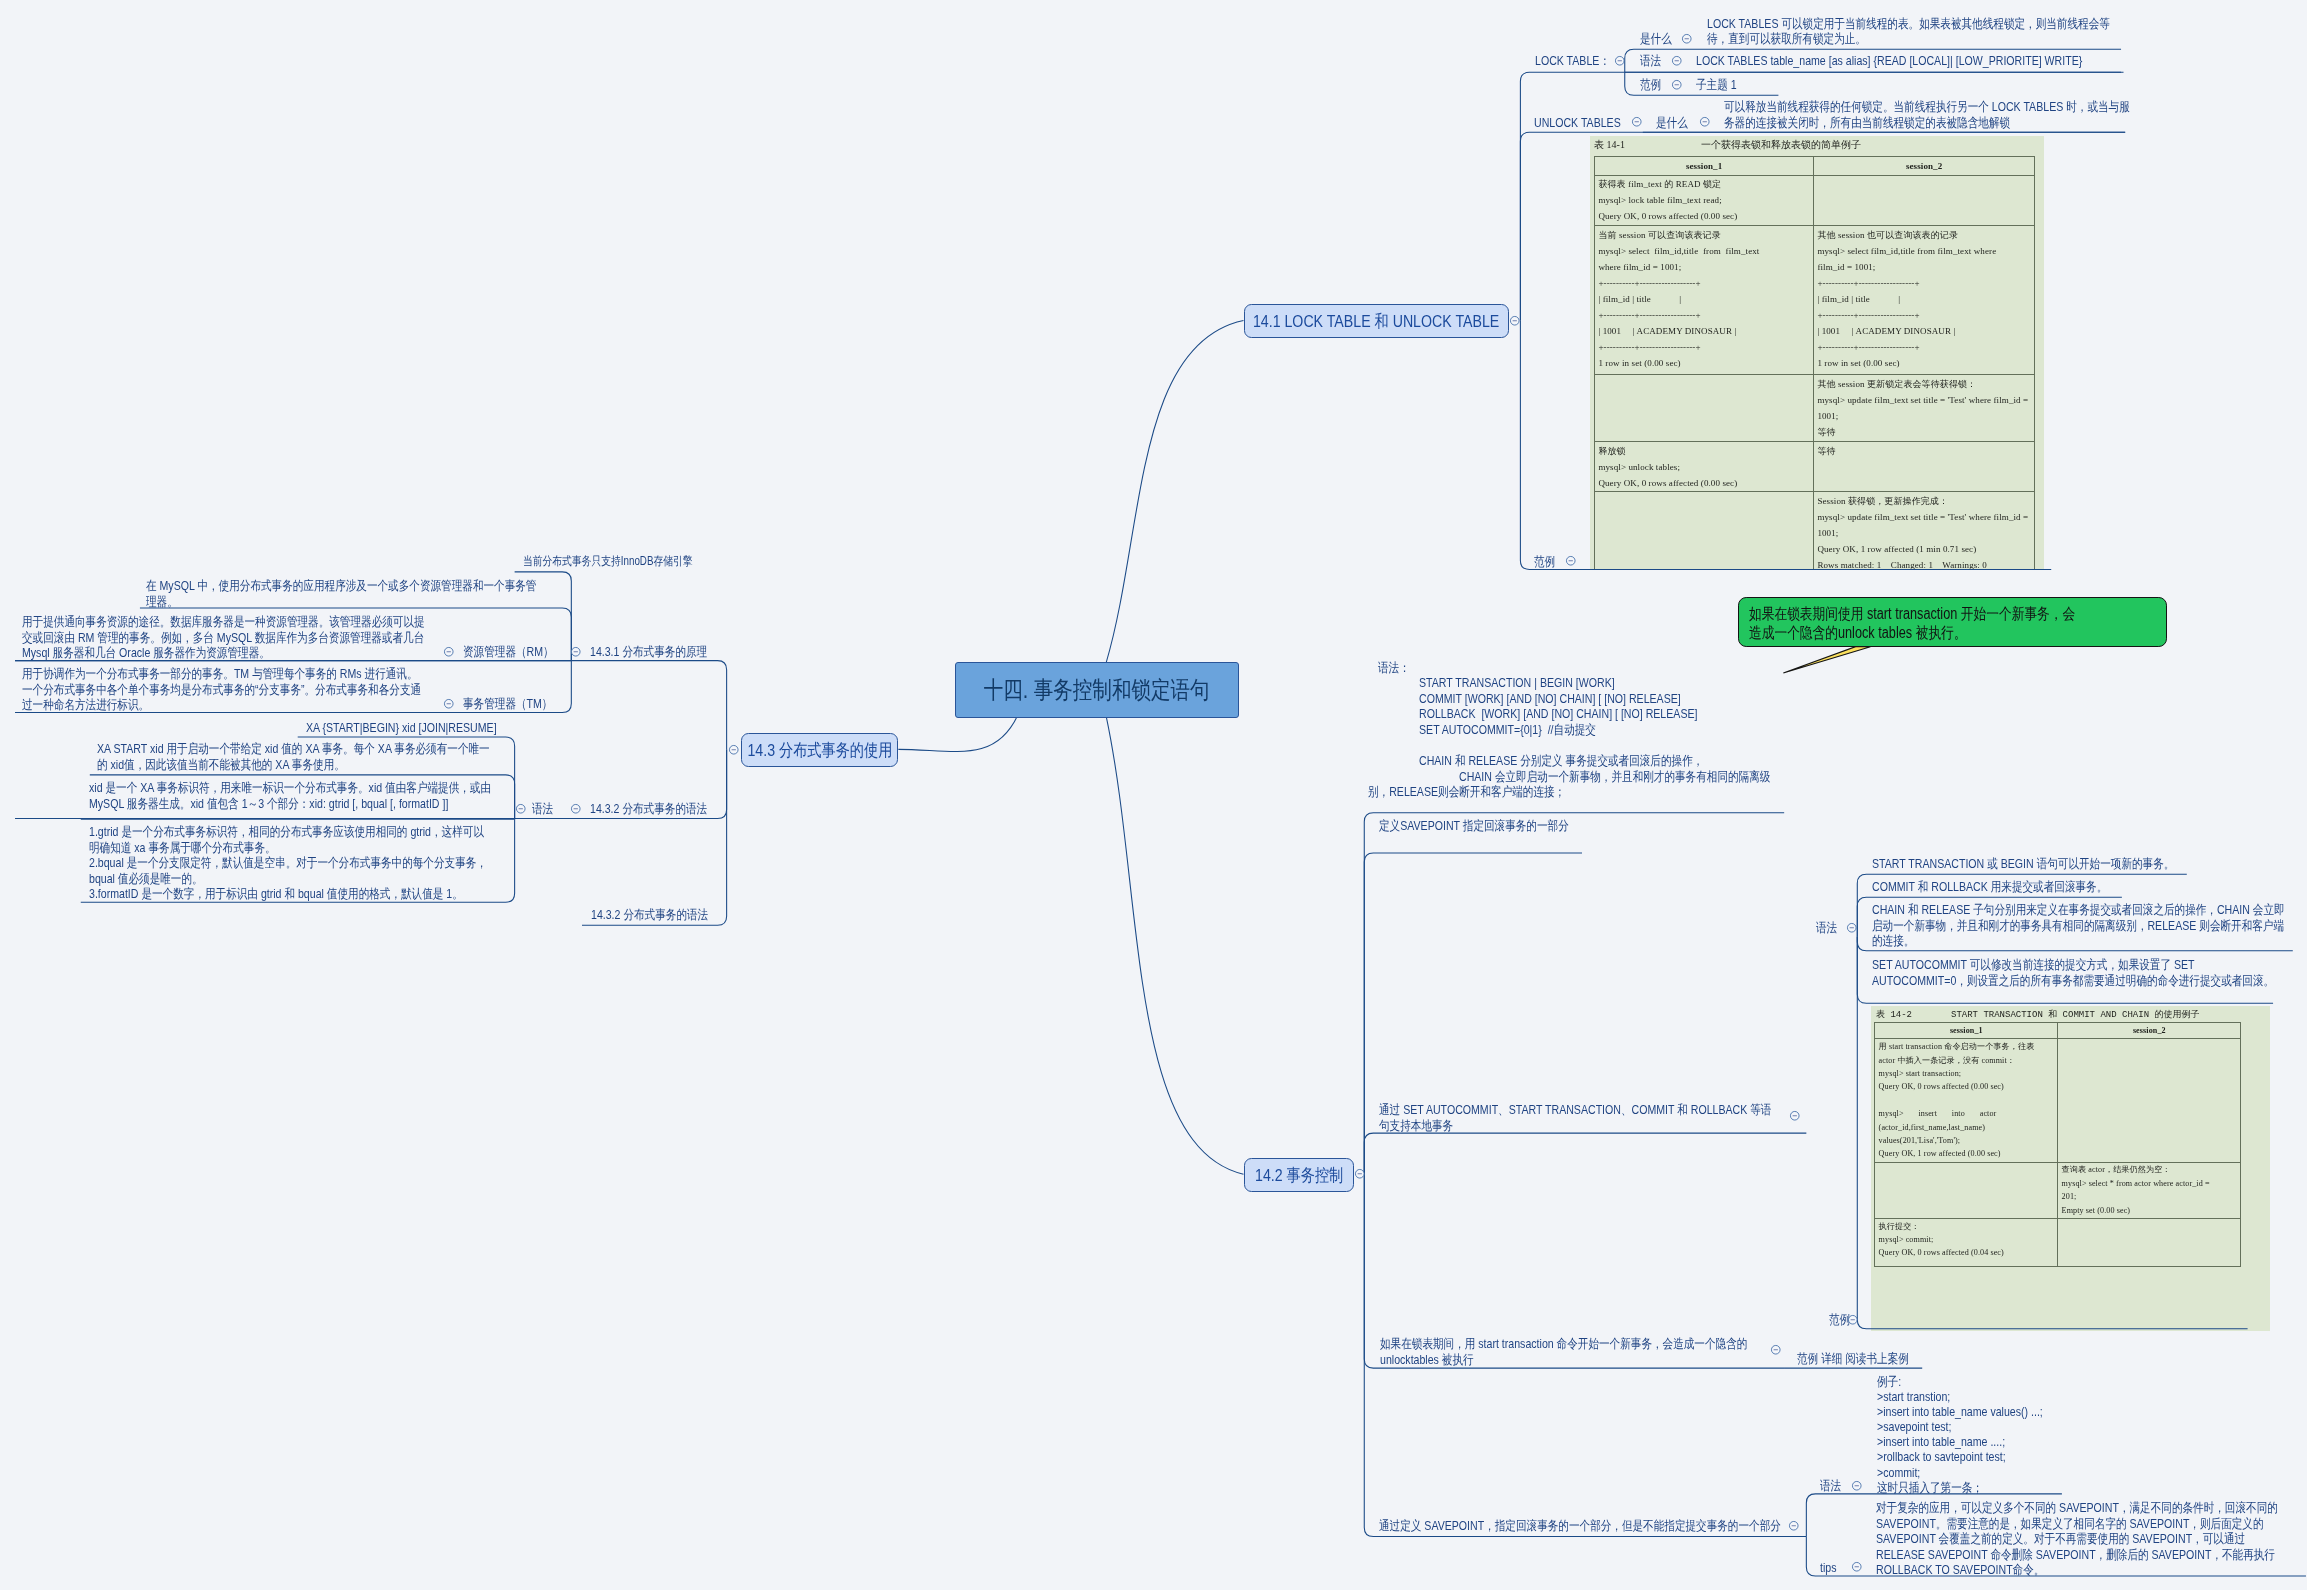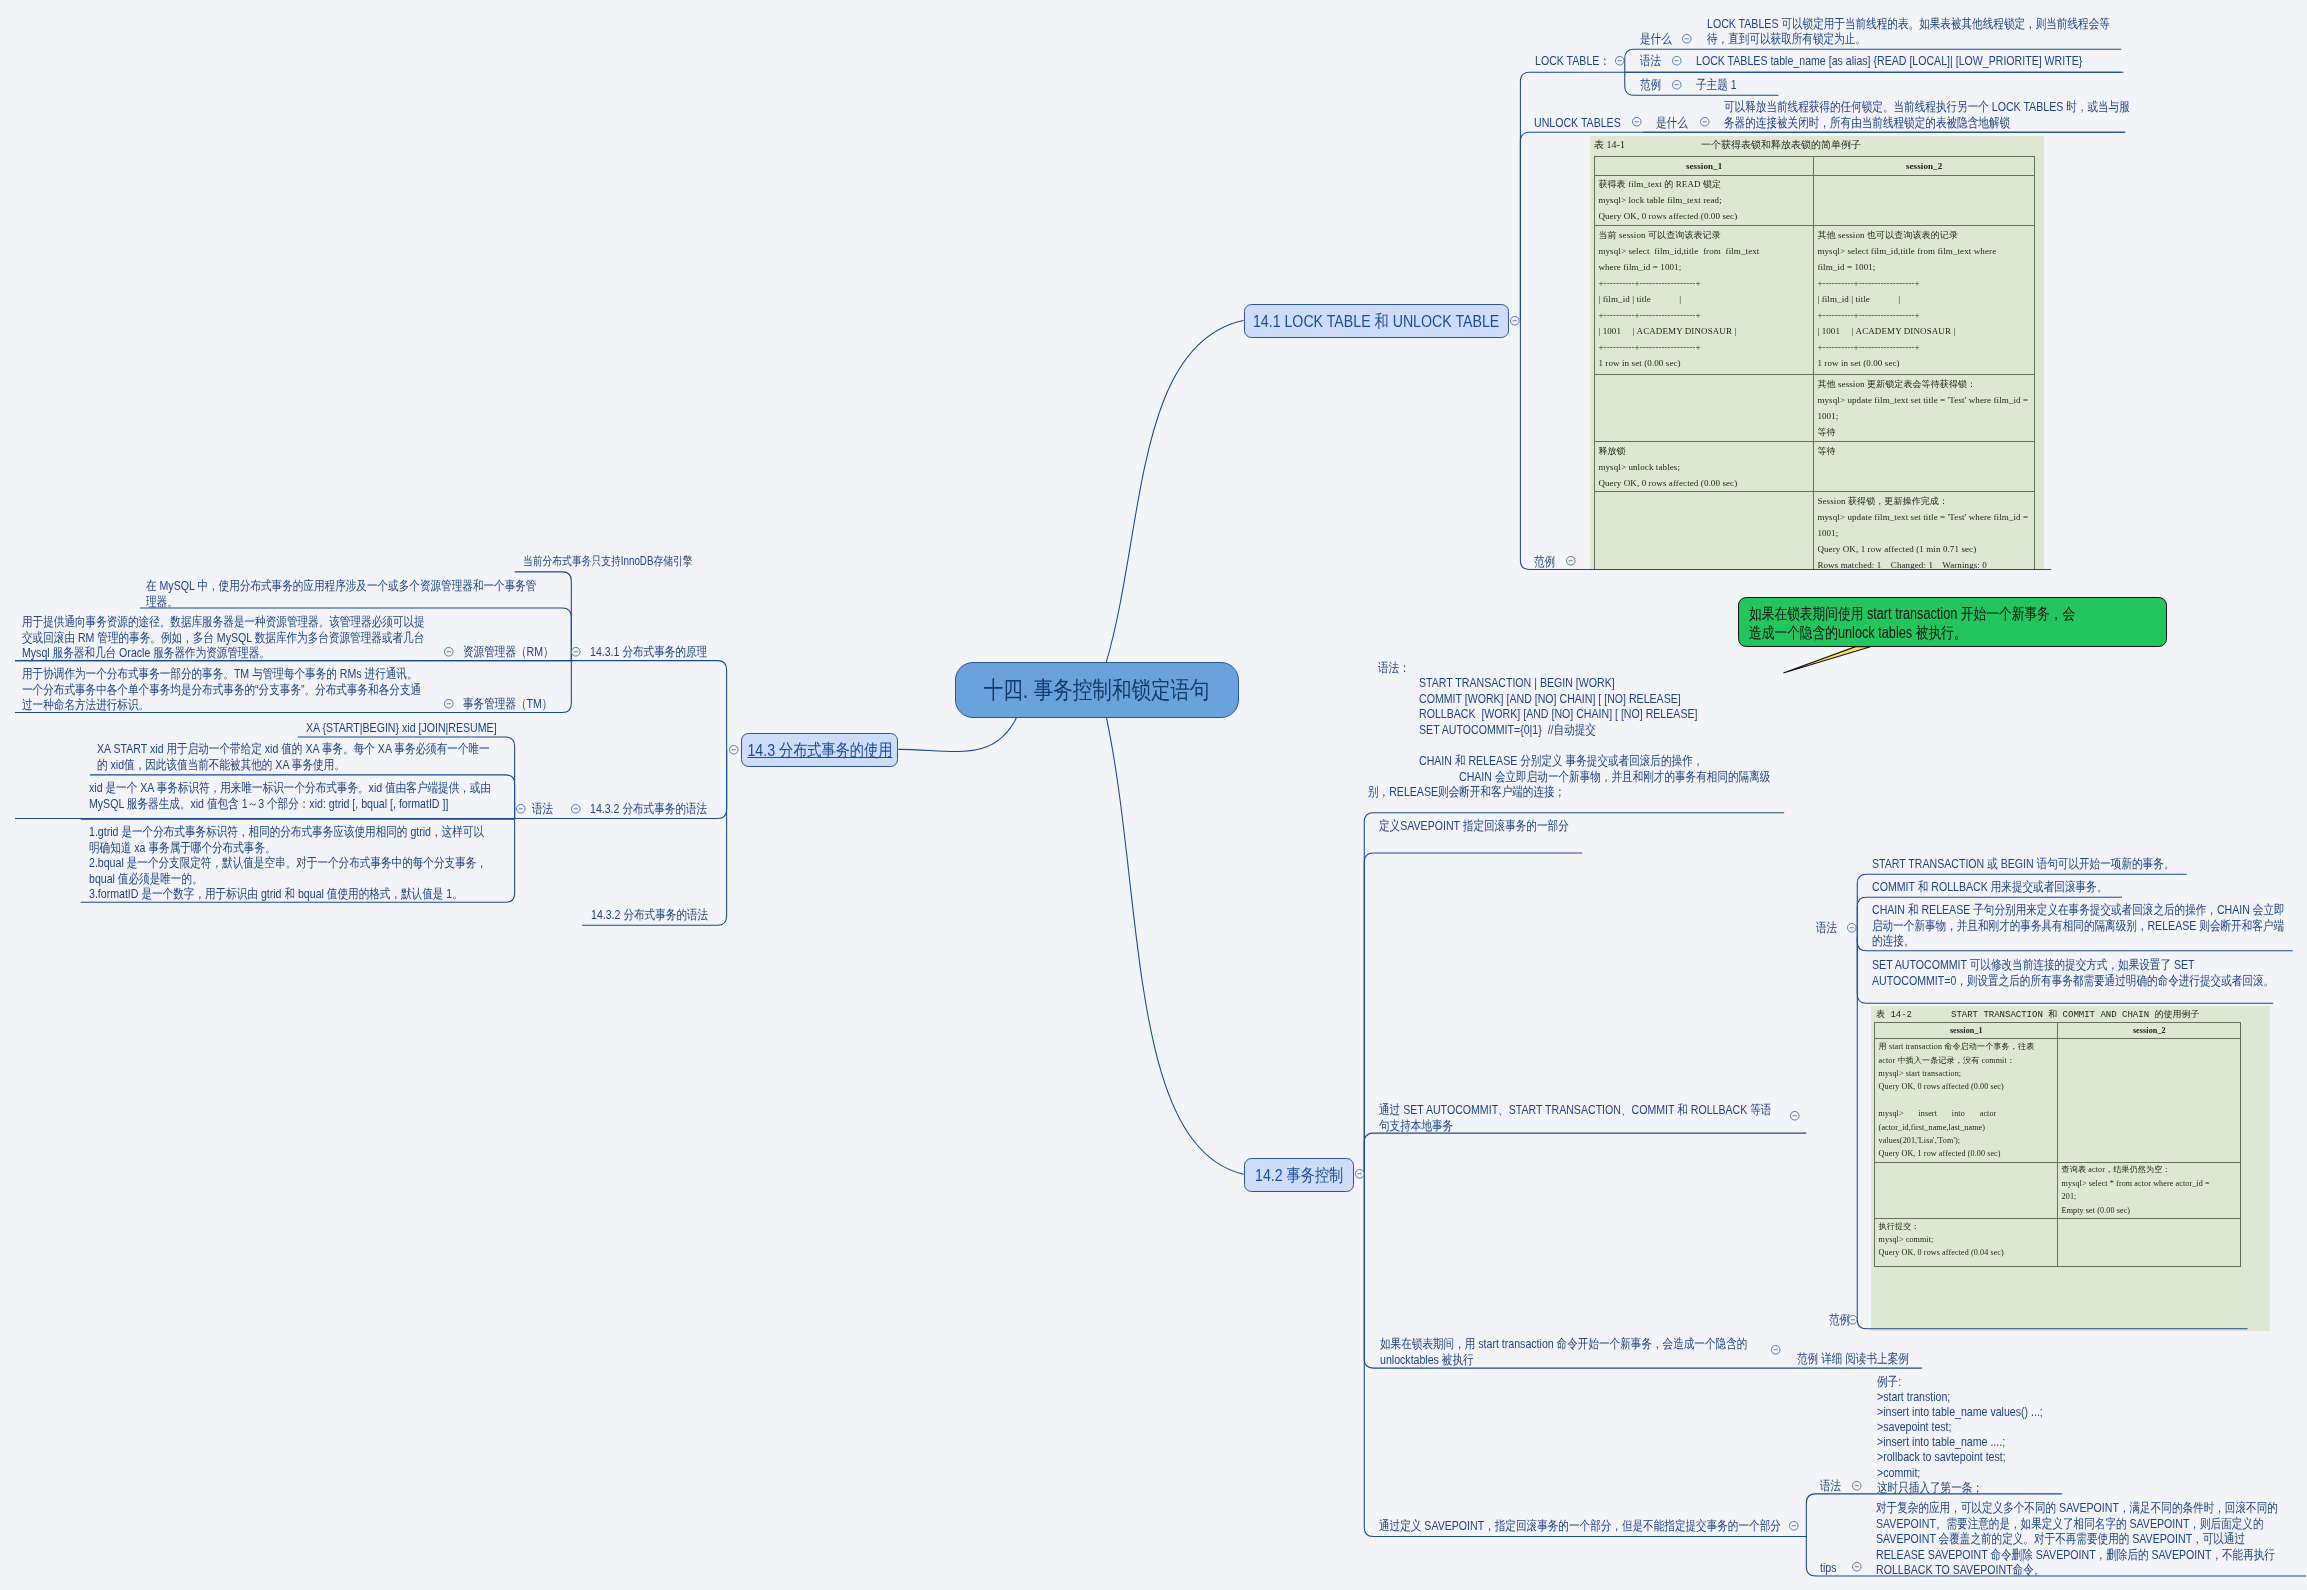--- a/index.html
+++ b/index.html
@@ -1,21 +1,21 @@
 <!DOCTYPE html>
 <html style="font-size:13px"><head>
 <meta charset="utf-8">
 <style>
 html,body{margin:0;padding:0;}
 body{width:2307px;height:1590px;background:#f2f4f8;
   font-family:"Liberation Sans",sans-serif;overflow:hidden;position:relative;}
 #stage{position:absolute;left:0;top:0;width:2307px;height:1590px;}
 svg#links{position:absolute;left:0;top:0;width:2307px;height:1590px;overflow:visible;z-index:2;}
 .nd{position:absolute;box-sizing:border-box;z-index:3;}
-.root-node{background:#6aa3dc;border:1.3px solid #2a5599;border-radius:18px;
+.root-node{background:#6aa3dc;border:1.3px solid #2a5599;border-radius:3px;
   color:#123a66;display:flex;align-items:center;justify-content:center;}
 .root-node > span{font-size:24px;transform:scaleX(0.815);display:inline-block;}
 .branch-node{background:#cdddf8;border:1.2px solid #2a5599;border-radius:7.4px;
   color:#1b4a9c;display:flex;align-items:center;justify-content:center;white-space:nowrap;}
 .branch-node > span{font-size:17.4px;transform:scaleX(0.815);display:inline-block;}
 .tx{position:absolute;z-index:3;color:#1f4382;font-size:13px;line-height:15.6px;
     transform:scaleX(0.815);transform-origin:left top;white-space:pre-wrap;}
 .lbl{position:absolute;z-index:3;color:#1f4382;font-size:13px;line-height:15.6px;
     transform:scaleX(0.815);transform-origin:left top;white-space:pre;}
 .note{position:absolute;z-index:5;background:#22c55e;border:1.4px solid #141414;border-radius:8.2px;
@@ -77,21 +77,21 @@
     </svg>
 <div class="nd root-node" style="left:955px;top:662px;width:284px;height:56px;">
       <span>十四. 事务控制和锁定语句</span>
     </div>
 <div class="nd branch-node" style="left:1244px;top:304px;width:265px;height:34px;">
       <span>14.1 LOCK TABLE 和 UNLOCK TABLE</span>
     </div>
 <div class="nd branch-node" style="left:1244px;top:1158px;width:110px;height:34px;">
       <span>14.2 事务控制</span>
     </div>
-<div class="nd branch-node" style="left:741px;top:733px;width:157px;height:34px;text-decoration:underline;">
+<div class="nd branch-node" style="left:741px;top:733px;width:157px;height:34px;">
       <span>14.3 分布式事务的使用</span>
     </div>
 <span class="mn" style="left:1509px;top:315px;">
       <svg width="11.5" height="11.5" viewBox="0 0 14 14">
         <circle cx="7" cy="7" r="5.25" fill="#f4f6fa" stroke="#3f6ba6" stroke-width="1.05"></circle>
         <line x1="4.4" y1="7" x2="9.6" y2="7" stroke="#6878a8" stroke-width="1.15"></line>
       </svg>
     </span>
 <span class="mn" style="left:1354px;top:1168px;">
       <svg width="11.5" height="11.5" viewBox="0 0 14 14">

